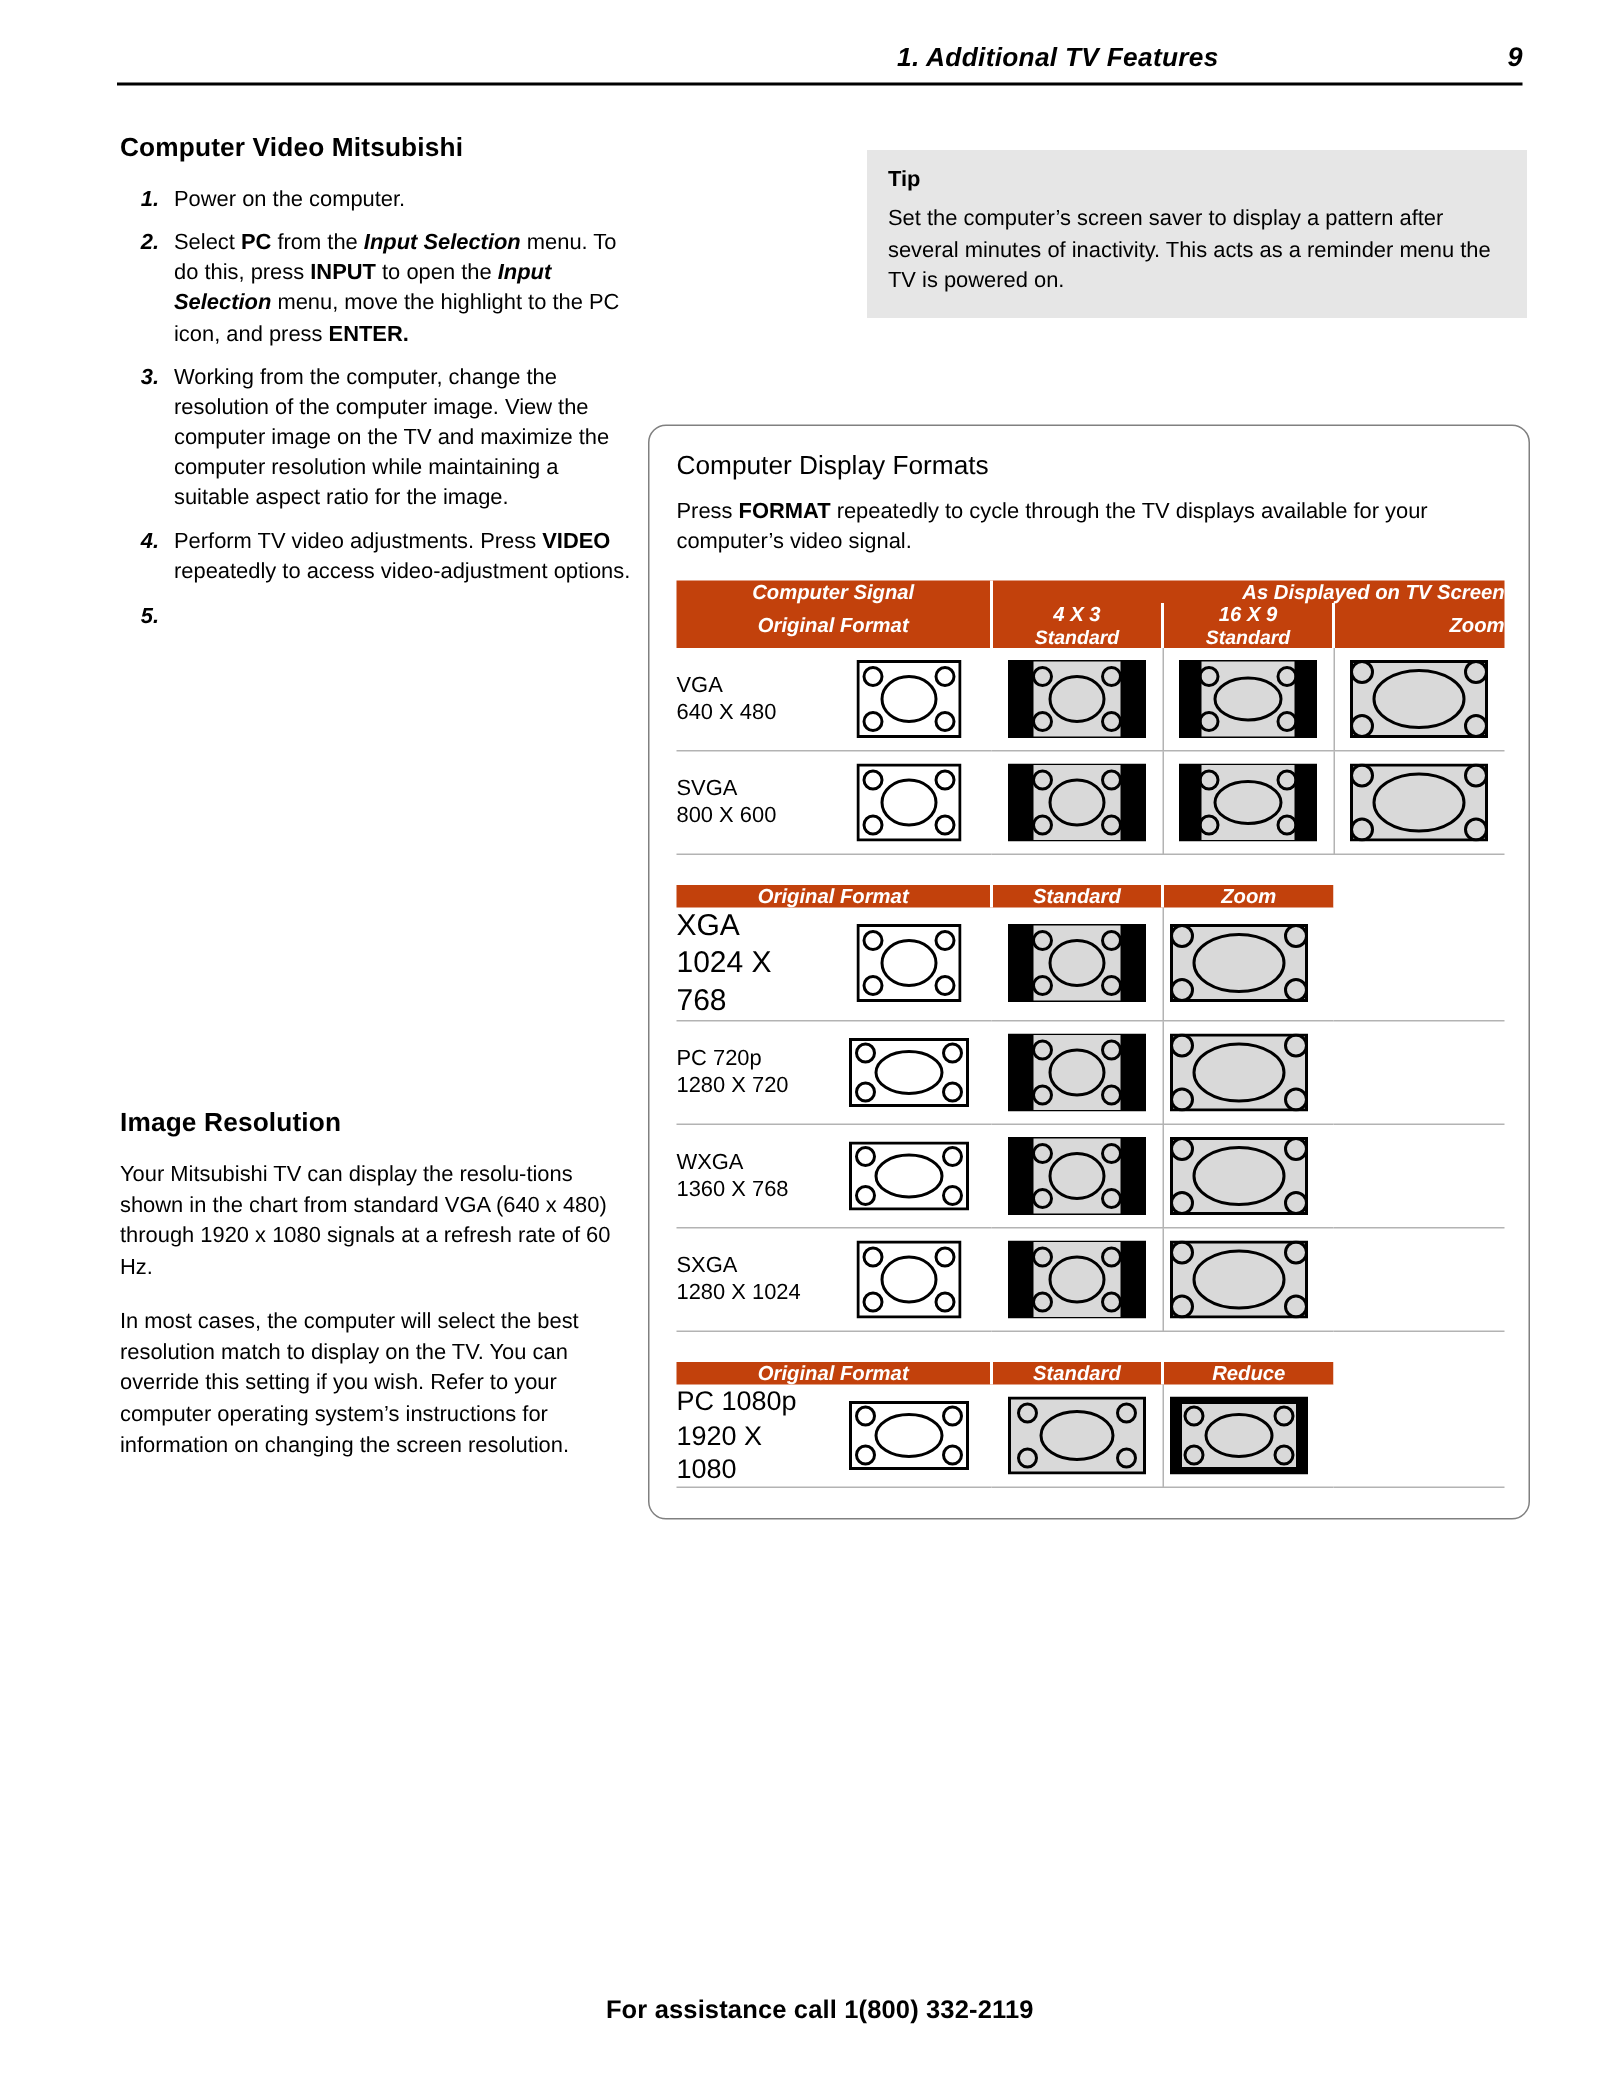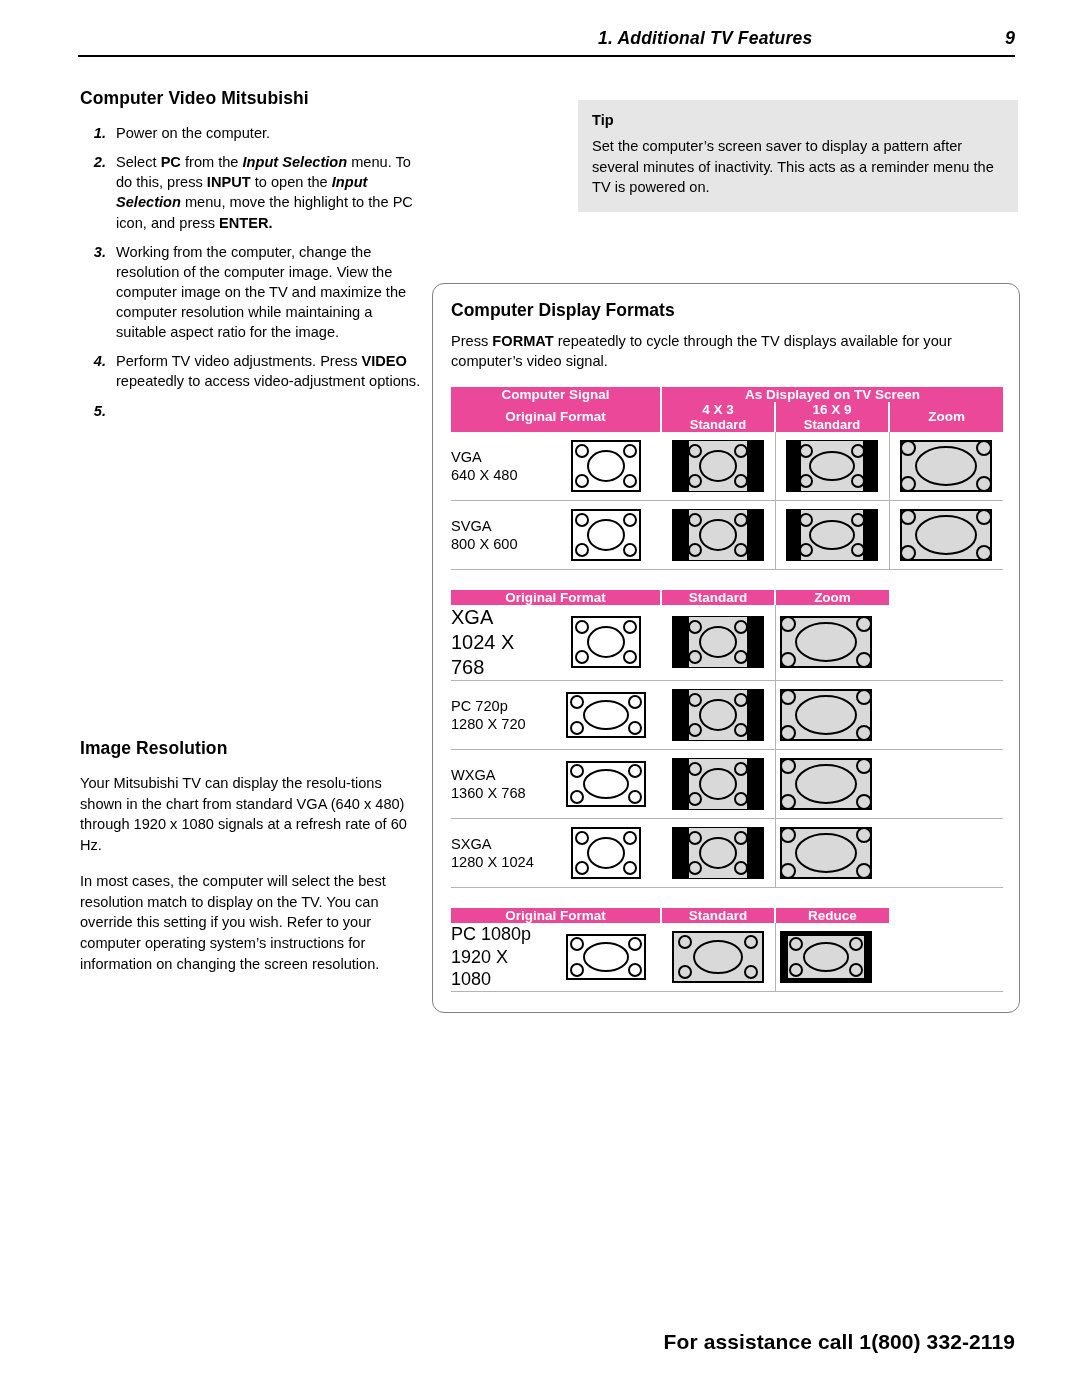--- a/index.html
+++ b/index.html
@@ -48,22 +48,22 @@
     font-weight: bold;
     font-style: italic;
   }
 
   
   .footer {
     position: absolute;
     left: 78px;
     top: 1330px;
     width: 937px;
-    text-align: right;
-    font-size: 21px;
+    text-align: center;
+    font-size: 17px;
     font-weight: bold;
     letter-spacing: .1px;
   }
 
   
   .left-col {
     position: absolute;
     left: 80px;
     top: 88px;
     width: 345px;
@@ -159,48 +159,49 @@
     top: 283px;
     width: 588px;
     border: 1.5px solid #808080;
     border-radius: 12px;
     box-sizing: border-box;
     padding: 16px 18px 20px 18px;
     background: #fff;
   }
   .formats h2 {
     font-size: 17.5px;
-    font-weight: bold;
+    font-weight: normal;
     margin: 0 0 10px 0;
   }
   .formats .lead {
     font-size: 14.6px;
     line-height: 1.4;
     margin: 0 0 15px 0;
   }
 
   table.fmt {
     border-collapse: collapse;
     width: 100%;
     table-layout: fixed;
   }
   table.fmt td, table.fmt th {
     padding: 0;
     margin: 0;
   }
   .hdr {
-    background: #ec4899;
+    background: #c2410c;
     color: #fff;
     font-weight: bold;
     font-size: 13.5px;
     padding: 5px 0 5px 12px;
     border-right: 2px solid #fff;
     vertical-align: middle;
-  }
-  .hdr.center { padding-left: 0; text-align: center; }
+    font-style: italic;
+  }
+  .hdr.center { padding-left: 0; text-align: right; }
   .hdr.last { border-right: none; }
   .hdr-sub {
     font-size: 13px;
     font-weight: bold;
   }
 
   .rowcell {
     border-bottom: 1px solid #b3b3b3;
     vertical-align: middle;
     height: 68px;

